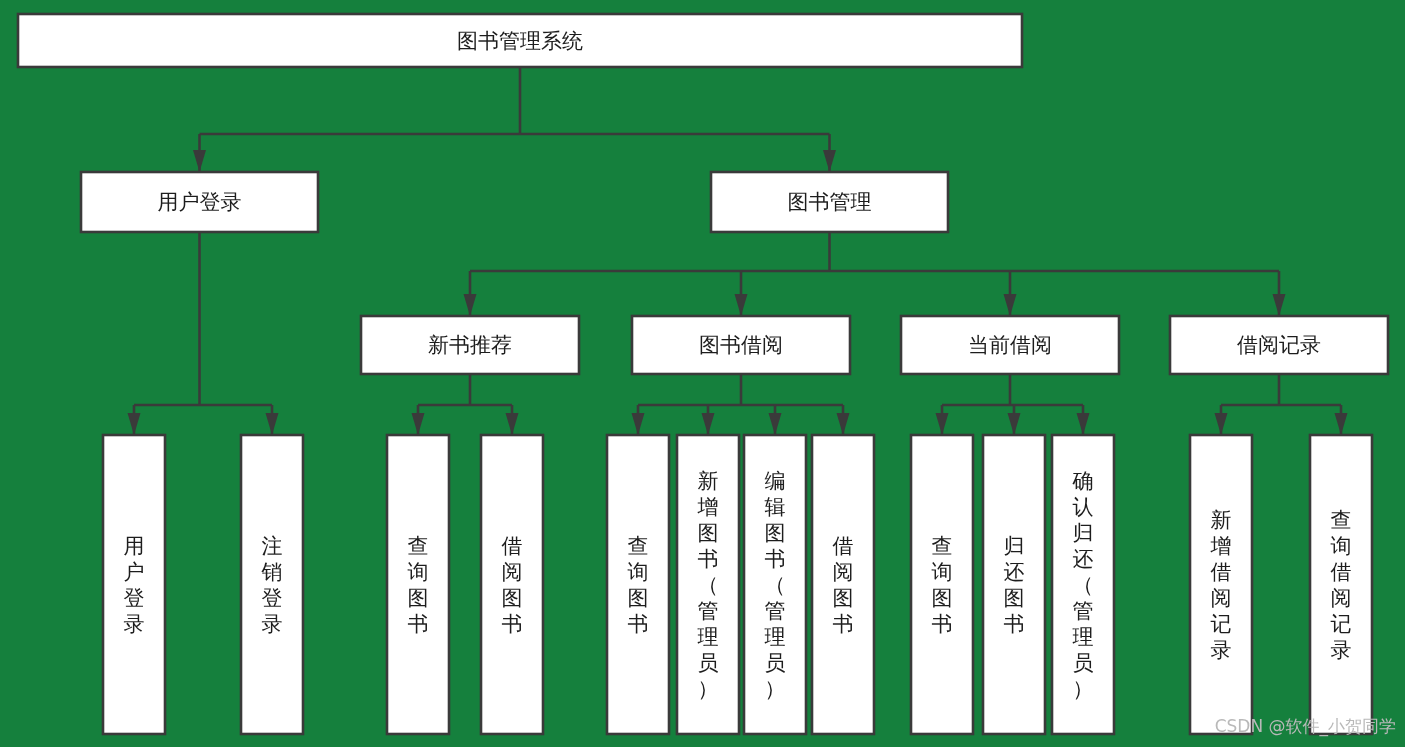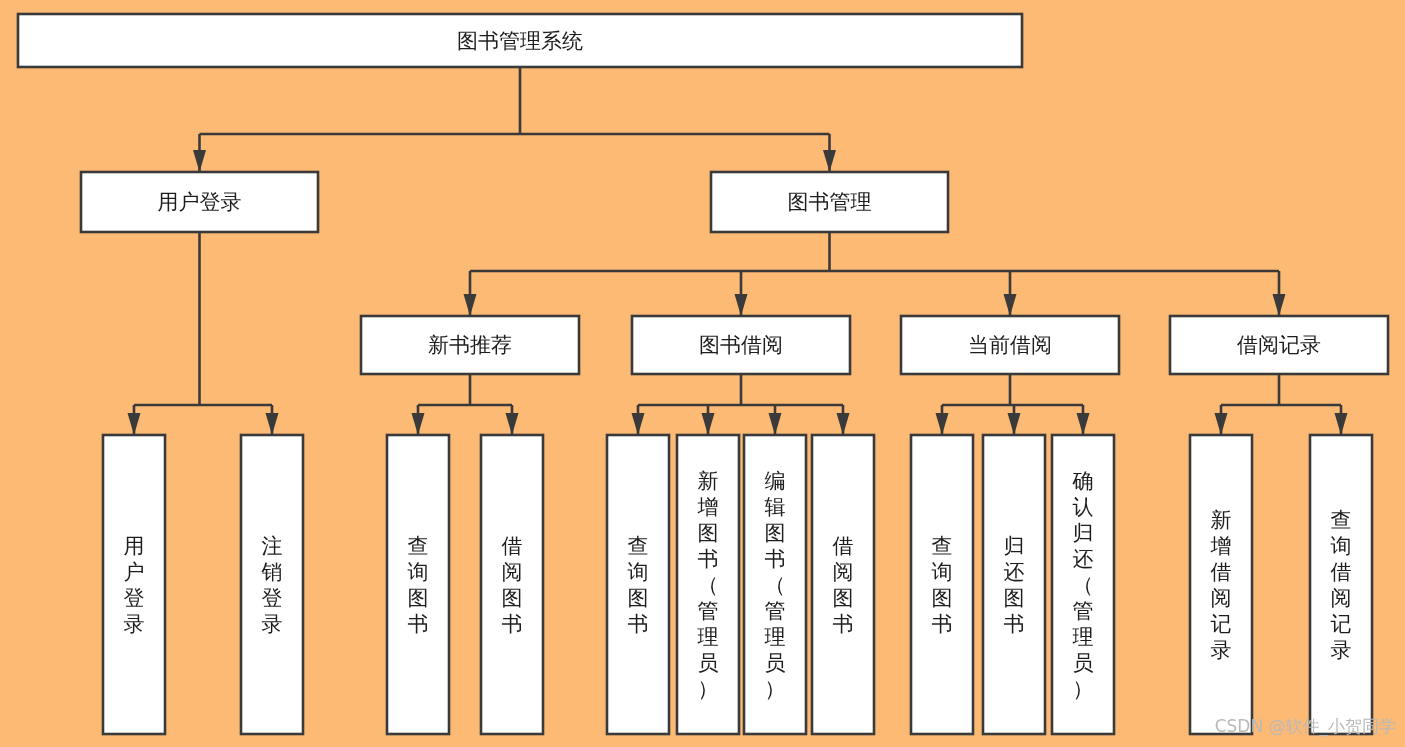--- a/index.html
+++ b/index.html
@@ -11,21 +11,21 @@
   body {
     width: 1405px;
     height: 747px;
     font-family: "DejaVu Sans", "Liberation Sans", sans-serif;
     overflow: hidden;
   }
   #diagram-root {
     position: relative;
     width: 1405px;
     height: 747px;
-    background: #fdba74;
+    background: #15803d;
     text-align: center;
   }
   svg#diagram-svg {
     position: absolute;
     top: 0;
     left: 0;
     width: 1405px;
     height: 747px;
     display: block;
   }

